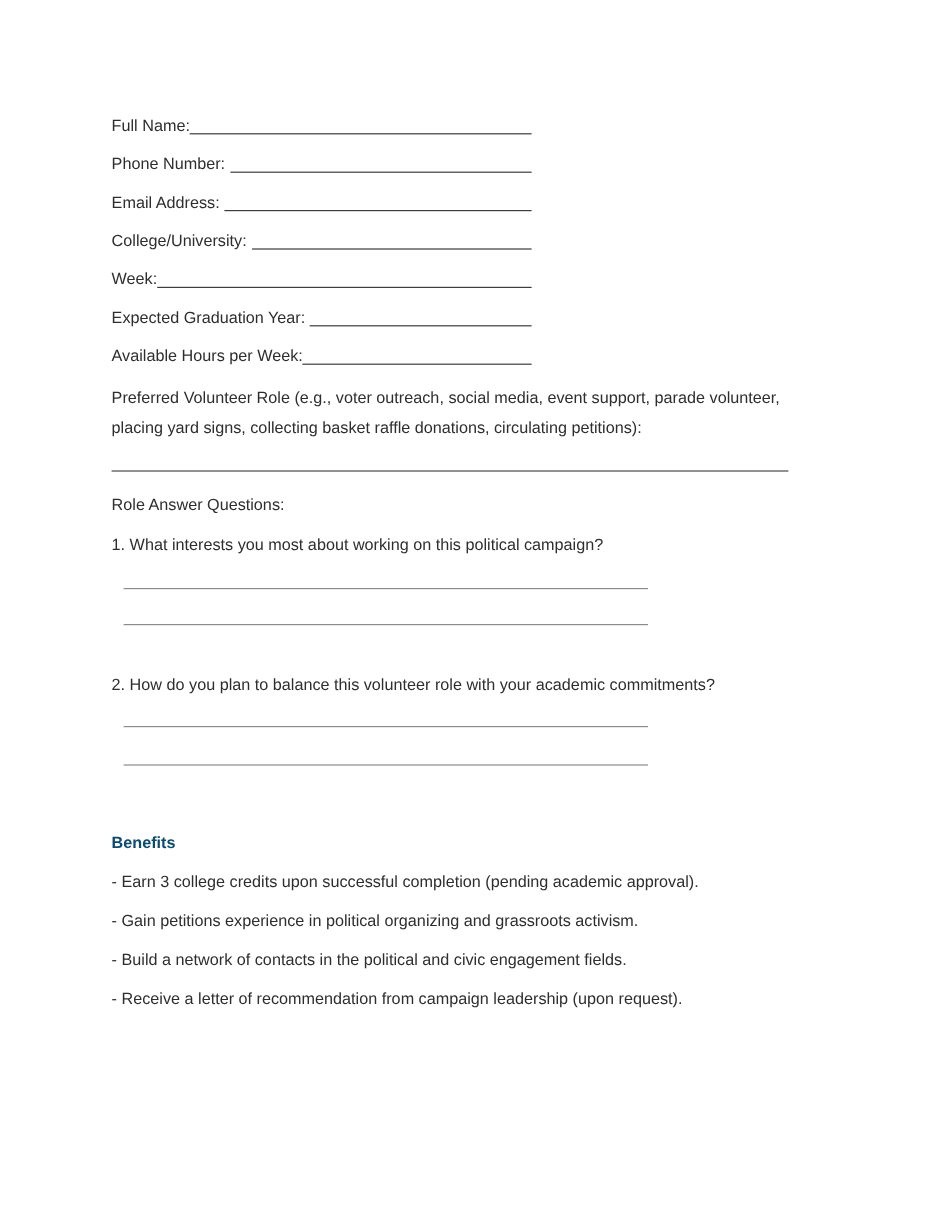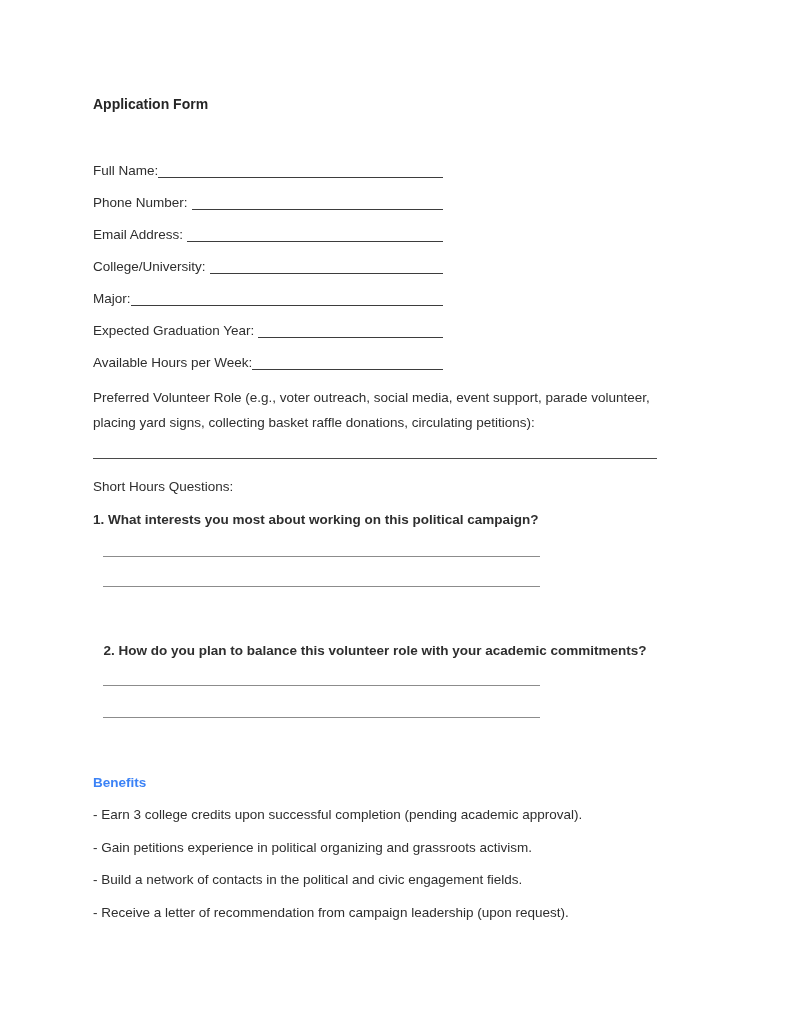--- a/index.html
+++ b/index.html
@@ -49,52 +49,51 @@
   .long-line {
     margin-top: 23px;
     height: 0;
     border-top: 1px solid #4a4a4a;
     width: 100%;
   }
   .sa-heading {
     margin-top: 18px;
     line-height: 19px;
   }
-  .question { line-height: 19px; font-weight: bold; }
+  .question { line-height: 19px; }
   .q1 { margin-top: 13px; }
-  .q2 { margin-top: 54px; text-align: center; }
+  .q2 { margin-top: 40px; }
   .answer-line {
     height: 0;
     border-top: 1px solid #8c8c8c;
     margin-left: 10px;
     width: 437px;
   }
   .a1 { margin-top: 27px; }
   .a2 { margin-top: 29px; }
   .a3 { margin-top: 25px; }
   .a4 { margin-top: 31px; }
   .benefits-heading {
     margin-top: 55px;
     font-weight: bold;
     line-height: 19px;
-    color: #3b82f6;
+    color: #0c4a6e;
   }
   .benefit {
     margin-top: 6px;
     line-height: 19px;
   }
   .benefit + .benefit { margin-top: 13px; }
 </style>
 </head>
 <body>
 
 <div class="page">
   <div class="content">
 
-    <h1 class="doc-title">Application Form</h1>
 
     <div class="field">
       <span class="label">Full Name:</span>
       <span class="fill-line"></span>
     </div>
 
     <div class="field gap">
       <span class="label">Phone Number:</span>
       <span class="fill-line"></span>
     </div>
@@ -103,39 +102,39 @@
       <span class="label">Email Address:</span>
       <span class="fill-line"></span>
     </div>
 
     <div class="field gap">
       <span class="label">College/University:</span>
       <span class="fill-line"></span>
     </div>
 
     <div class="field">
-      <span class="label">Major:</span>
+      <span class="label">Week:</span>
       <span class="fill-line"></span>
     </div>
 
     <div class="field gap">
       <span class="label">Expected Graduation Year:</span>
       <span class="fill-line"></span>
     </div>
 
     <div class="field">
       <span class="label">Available Hours per Week:</span>
       <span class="fill-line"></span>
     </div>
 
     <p class="role-prompt">Preferred Volunteer Role (e.g., voter outreach, social media, event support, parade volunteer, placing yard signs, collecting basket raffle donations, circulating petitions):</p>
 
     <div class="long-line"></div>
 
-    <p class="sa-heading">Short Hours Questions:</p>
+    <p class="sa-heading">Role Answer Questions:</p>
 
     <p class="question q1">1. What interests you most about working on this political campaign?</p>
 
     <div class="answer-line a1"></div>
     <div class="answer-line a2"></div>
 
     <p class="question q2">2. How do you plan to balance this volunteer role with your academic commitments?</p>
 
     <div class="answer-line a3"></div>
     <div class="answer-line a4"></div>

